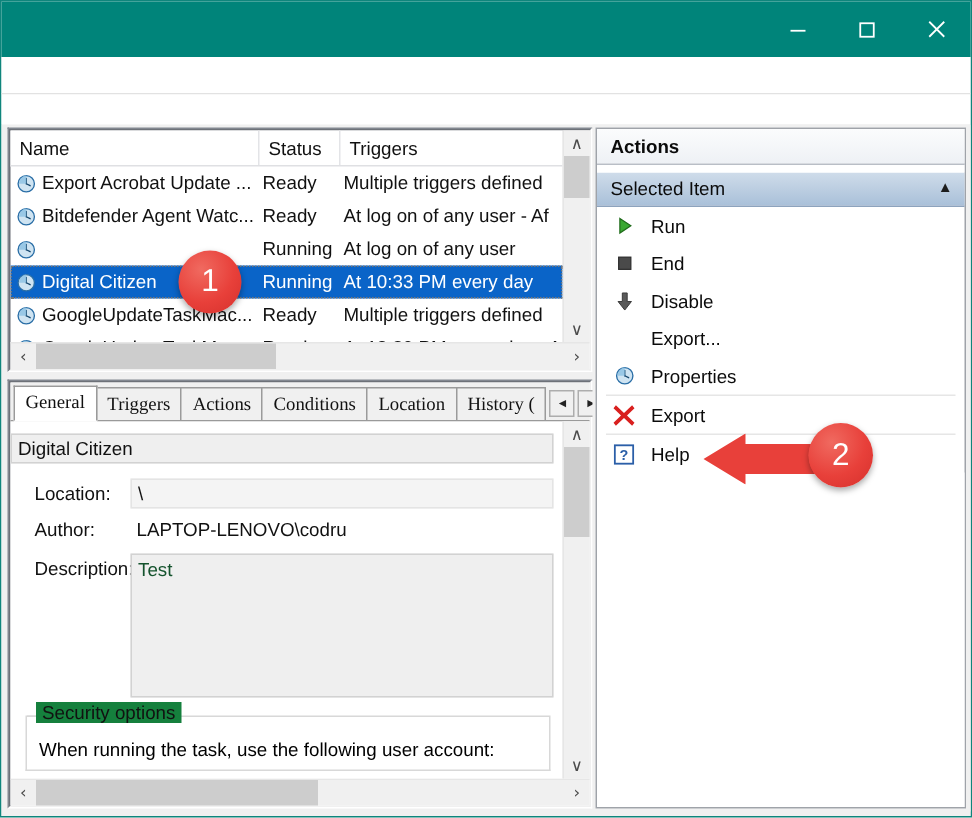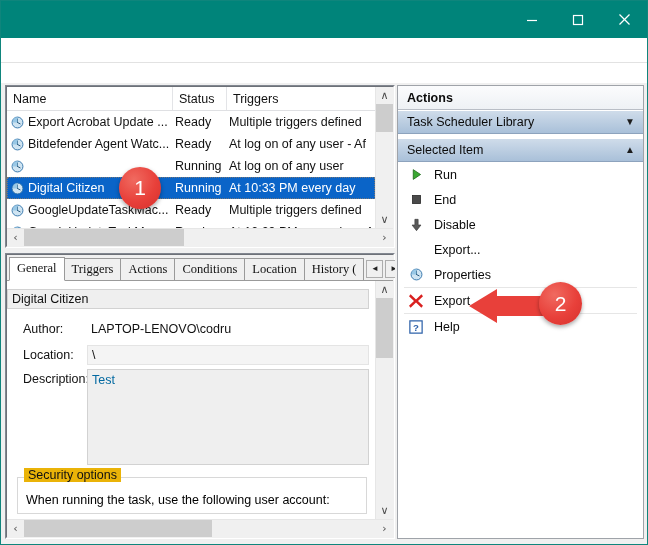--- a/index.html
+++ b/index.html
@@ -152,31 +152,31 @@
   .frow{display:flex;align-items:flex-start;margin:0 0 0 0;font-size:12.5px;color:#111;}
   .flabel{width:80px;flex:0 0 80px;padding-left:16px;box-sizing:border-box;line-height:20px;}
   .finput{
     flex:1 1 auto;margin-right:6px;background:#efefef;border:1px solid #d2d2d2;
     height:20px;line-height:18px;padding:0 4px;box-sizing:border-box;
     font-size:12.5px;color:#111;overflow:hidden;white-space:nowrap;
   }
   .fplain{flex:1 1 auto;line-height:20px;padding:0 4px;font-size:12.5px;}
   .ftextarea{
     flex:1 1 auto;margin-right:6px;background:#efefef;border:1px solid #d2d2d2;
-    height:96px;padding:3px 4px;box-sizing:border-box;font-size:12.5px;color:#0369a1;
+    height:96px;padding:3px 4px;box-sizing:border-box;font-size:12.5px;color:#14532d;
   }
   .gbox{
     margin:12px 8px 0 10px;border:1px solid #d8d8d8;border-top:none;
     position:relative;padding:10px 8px 6px 8px;
   }
   .gbox:before{
     content:"";position:absolute;top:0;left:0;width:6px;border-top:1px solid #d8d8d8;
   }
   .gbox-title{
-    position:absolute;top:-9px;left:6px;background:#eab308;padding:0 4px;
+    position:absolute;top:-9px;left:6px;background:#15803d;padding:0 4px;
     font-size:12.5px;color:#111;
   }
   .gbox-line{
     position:absolute;top:0;left:0;right:0;height:1px;background:#d8d8d8;z-index:0;
   }
   .gbox-text{font-size:12.5px;color:#000000;position:relative;z-index:1;padding-top:6px;}
 
   
   .actions-panel{
     flex:1 1 auto;display:flex;flex-direction:column;min-height:0;
@@ -396,28 +396,28 @@
             </div>
           </div>
 
           <div class="detailbody">
             <div class="detailform">
 
               <div class="frow" style="margin-bottom:10px;">
                 <div class="finput">Digital Citizen</div>
               </div>
 
+              <div class="frow" style="margin-bottom:4px;">
+                <div class="flabel">Location:</div>
+                <div class="finput" style="background:#f4f4f4;border-color:#e4e4e4;">\</div>
+              </div>
+
               <div class="frow" style="margin-bottom:6px;">
                 <div class="flabel">Author:</div>
                 <div class="fplain">LAPTOP-LENOVO\codru</div>
-              </div>
-
-              <div class="frow" style="margin-bottom:4px;">
-                <div class="flabel">Location:</div>
-                <div class="finput" style="background:#f4f4f4;border-color:#e4e4e4;">\</div>
               </div>
 
               <div class="frow">
                 <div class="flabel">Description:</div>
                 <div class="ftextarea">Test</div>
               </div>
 
               <div class="gbox">
                 <div class="gbox-line"></div>
                 <div class="gbox-title">Security options</div>
@@ -450,24 +450,20 @@
             </div>
           </div>
         </div>
       </div>
     </div>
 
     <div class="rightcol">
       <div class="actions-panel">
         <div class="actions-title">Actions</div>
 
-        <div class="sect-head">
-          <span>Task Scheduler Library</span>
-          <span class="caret">▼</span>
-        </div>
 
         <div class="sect-gap"></div>
 
         <div class="sect-head">
           <span>Selected Item</span>
           <span class="caret">▲</span>
         </div>
 
         <div id="action-items">
             <div class="act-item">

